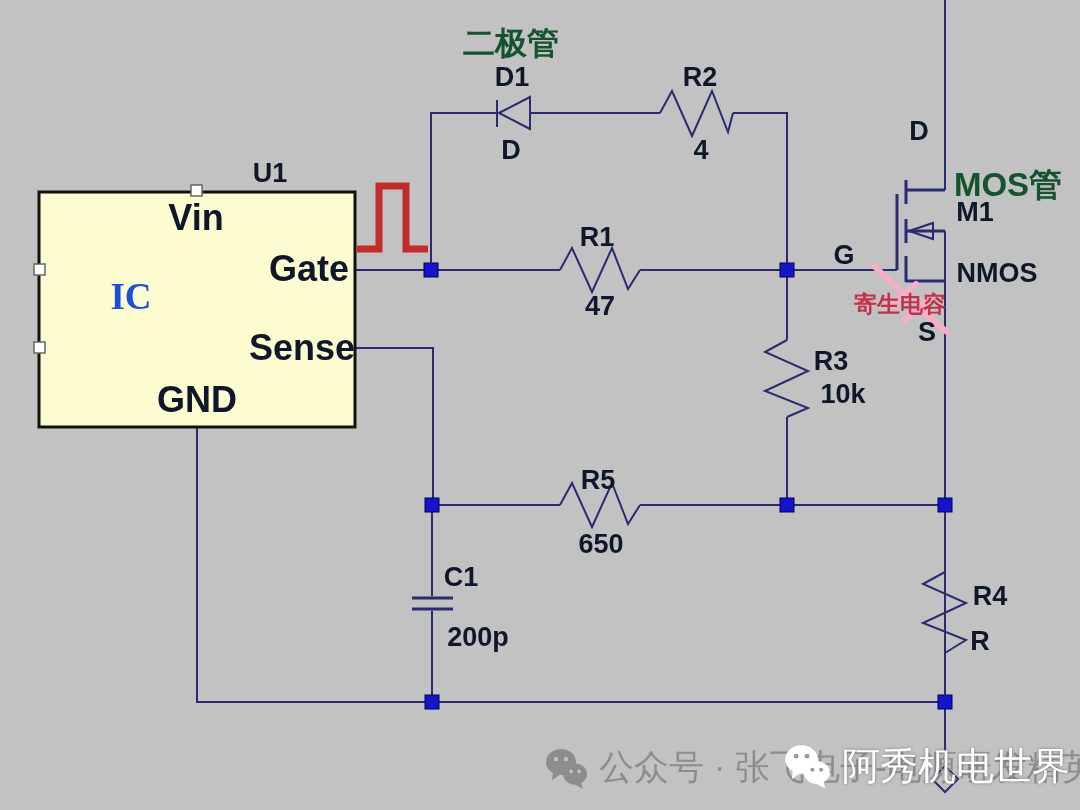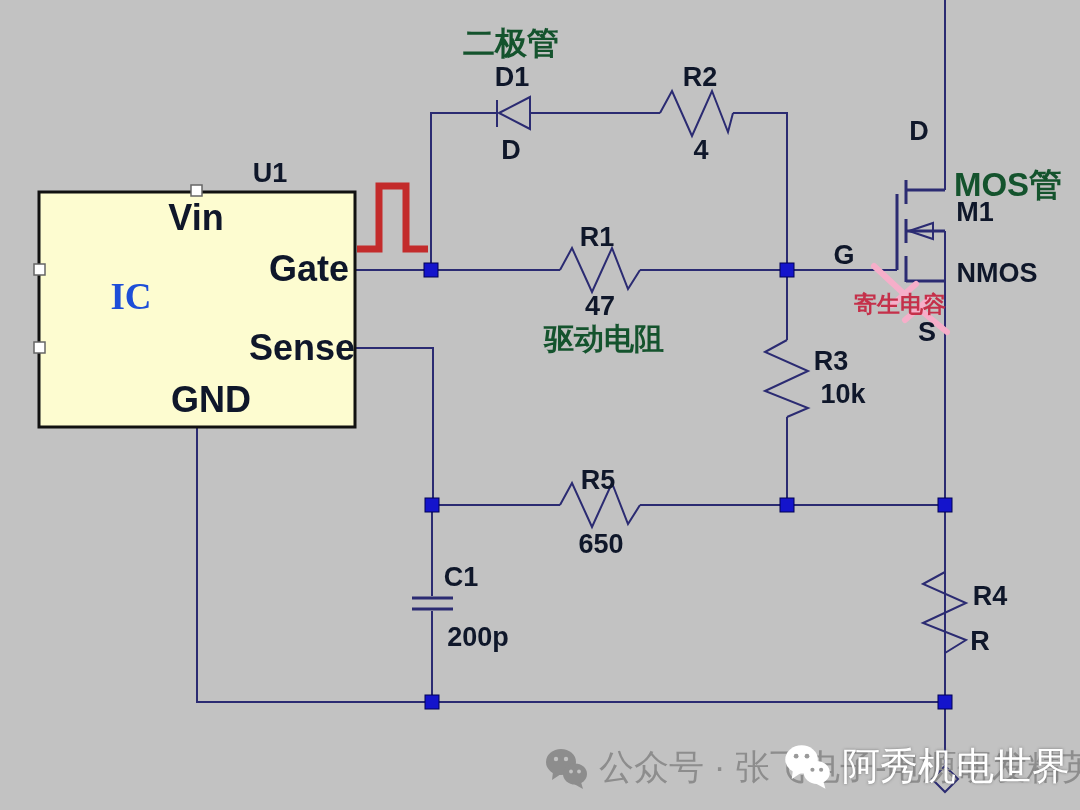--- a/index.html
+++ b/index.html
@@ -103,33 +103,32 @@
       <line x1="918" y1="308" x2="947" y2="332"></line>
       <line x1="892" y1="305" x2="916" y2="284"></line>
       <line x1="905" y1="320" x2="929" y2="299"></line>
     </g>
   </svg>
 
   <span class="lbl" style="left:226px;top:173px;margin-left:44px;">U1</span>
   <span class="lbl pin" style="left:196px;top:218px;">Vin</span>
   <span class="lbl pin" style="left:309px;top:269px;">Gate</span>
   <span class="lbl pin" style="left:302px;top:348px;">Sense</span>
-  <span class="lbl pin" style="left:211px;top:400px;text-align:center;">GND</span>
+  <span class="lbl pin" style="left:197px;top:400px;text-align:center;">GND</span>
   <span class="lbl ic-name" style="left:131px;top:296px;">IC</span>
 
   <span class="lbl red" style="left:511px;top:43px;font-size:32px;">二极管</span>
   <span class="lbl" style="left:512px;top:77px;">D1</span>
   <span class="lbl" style="left:511px;top:150px;">D</span>
 
   <span class="lbl" style="left:700px;top:77px;">R2</span>
   <span class="lbl" style="left:701px;top:150px;">4</span>
 
   <span class="lbl" style="left:597px;top:237px;">R1</span>
   <span class="lbl" style="left:600px;top:306px;">47</span>
-  <span class="lbl red" style="left:604px;top:339px;font-size:30px;">驱动电阻</span>
 
   <span class="lbl" style="left:831px;top:361px;">R3</span>
   <span class="lbl" style="left:843px;top:394px;">10k</span>
 
   <span class="lbl" style="left:598px;top:480px;">R5</span>
   <span class="lbl" style="left:601px;top:544px;">650</span>
 
   <span class="lbl" style="left:461px;top:577px;">C1</span>
   <span class="lbl" style="left:478px;top:637px;">200p</span>
 

